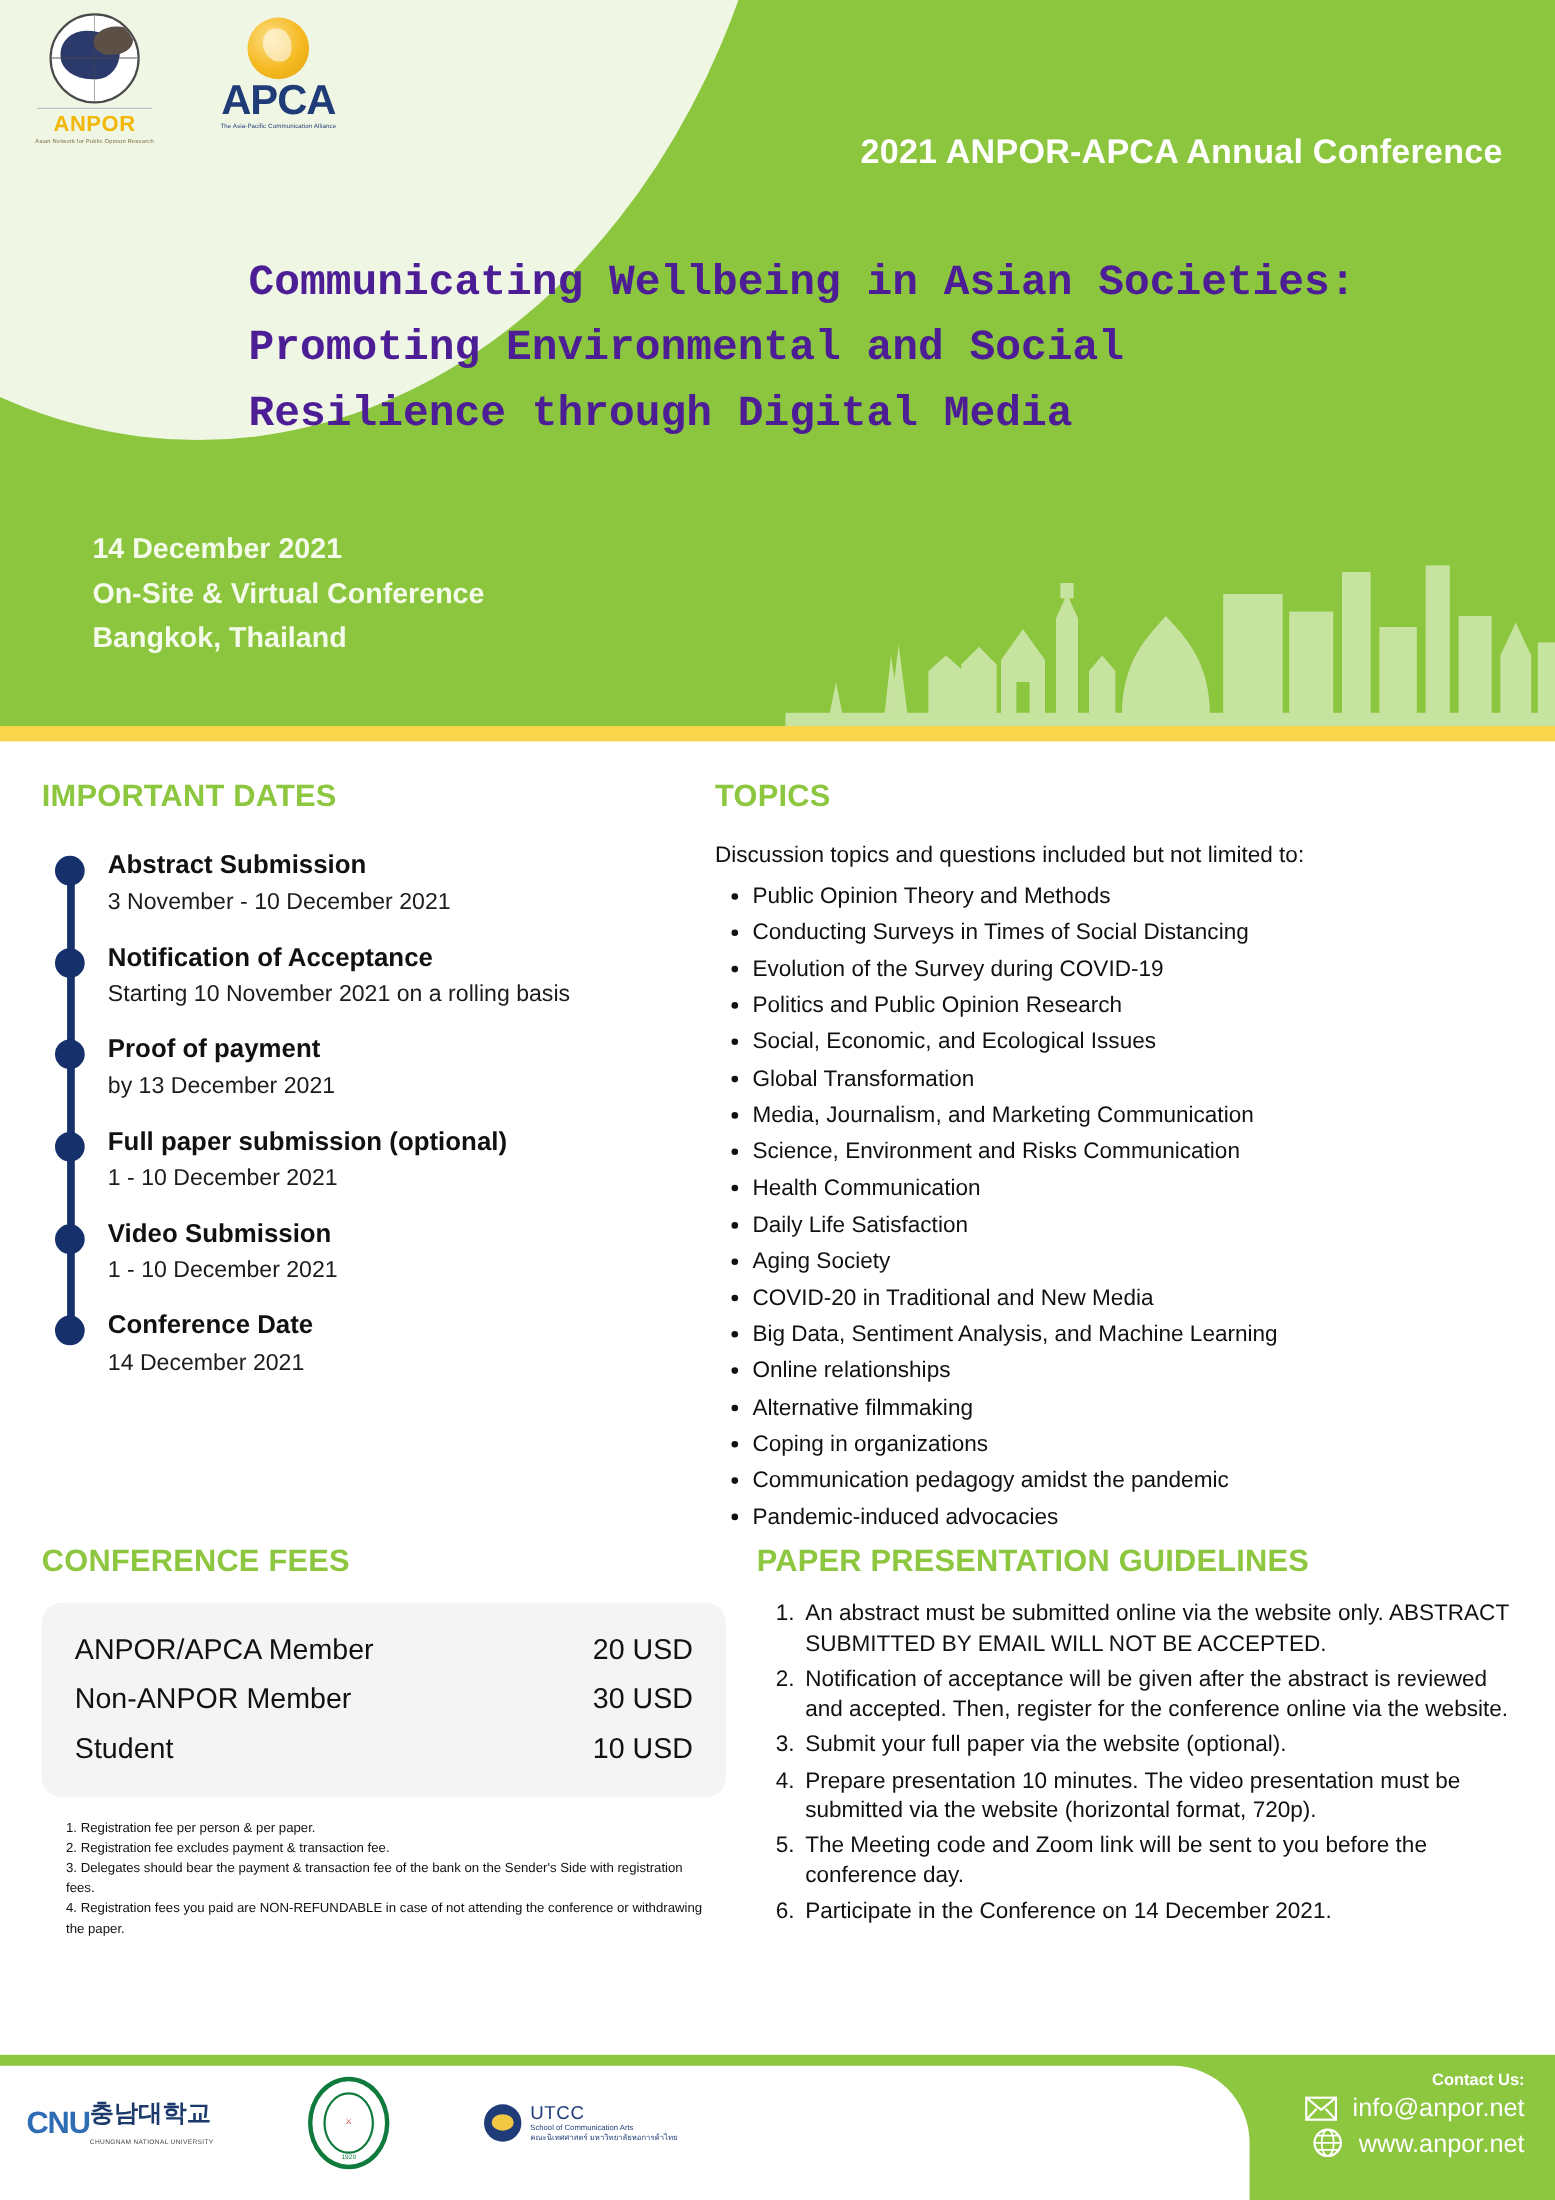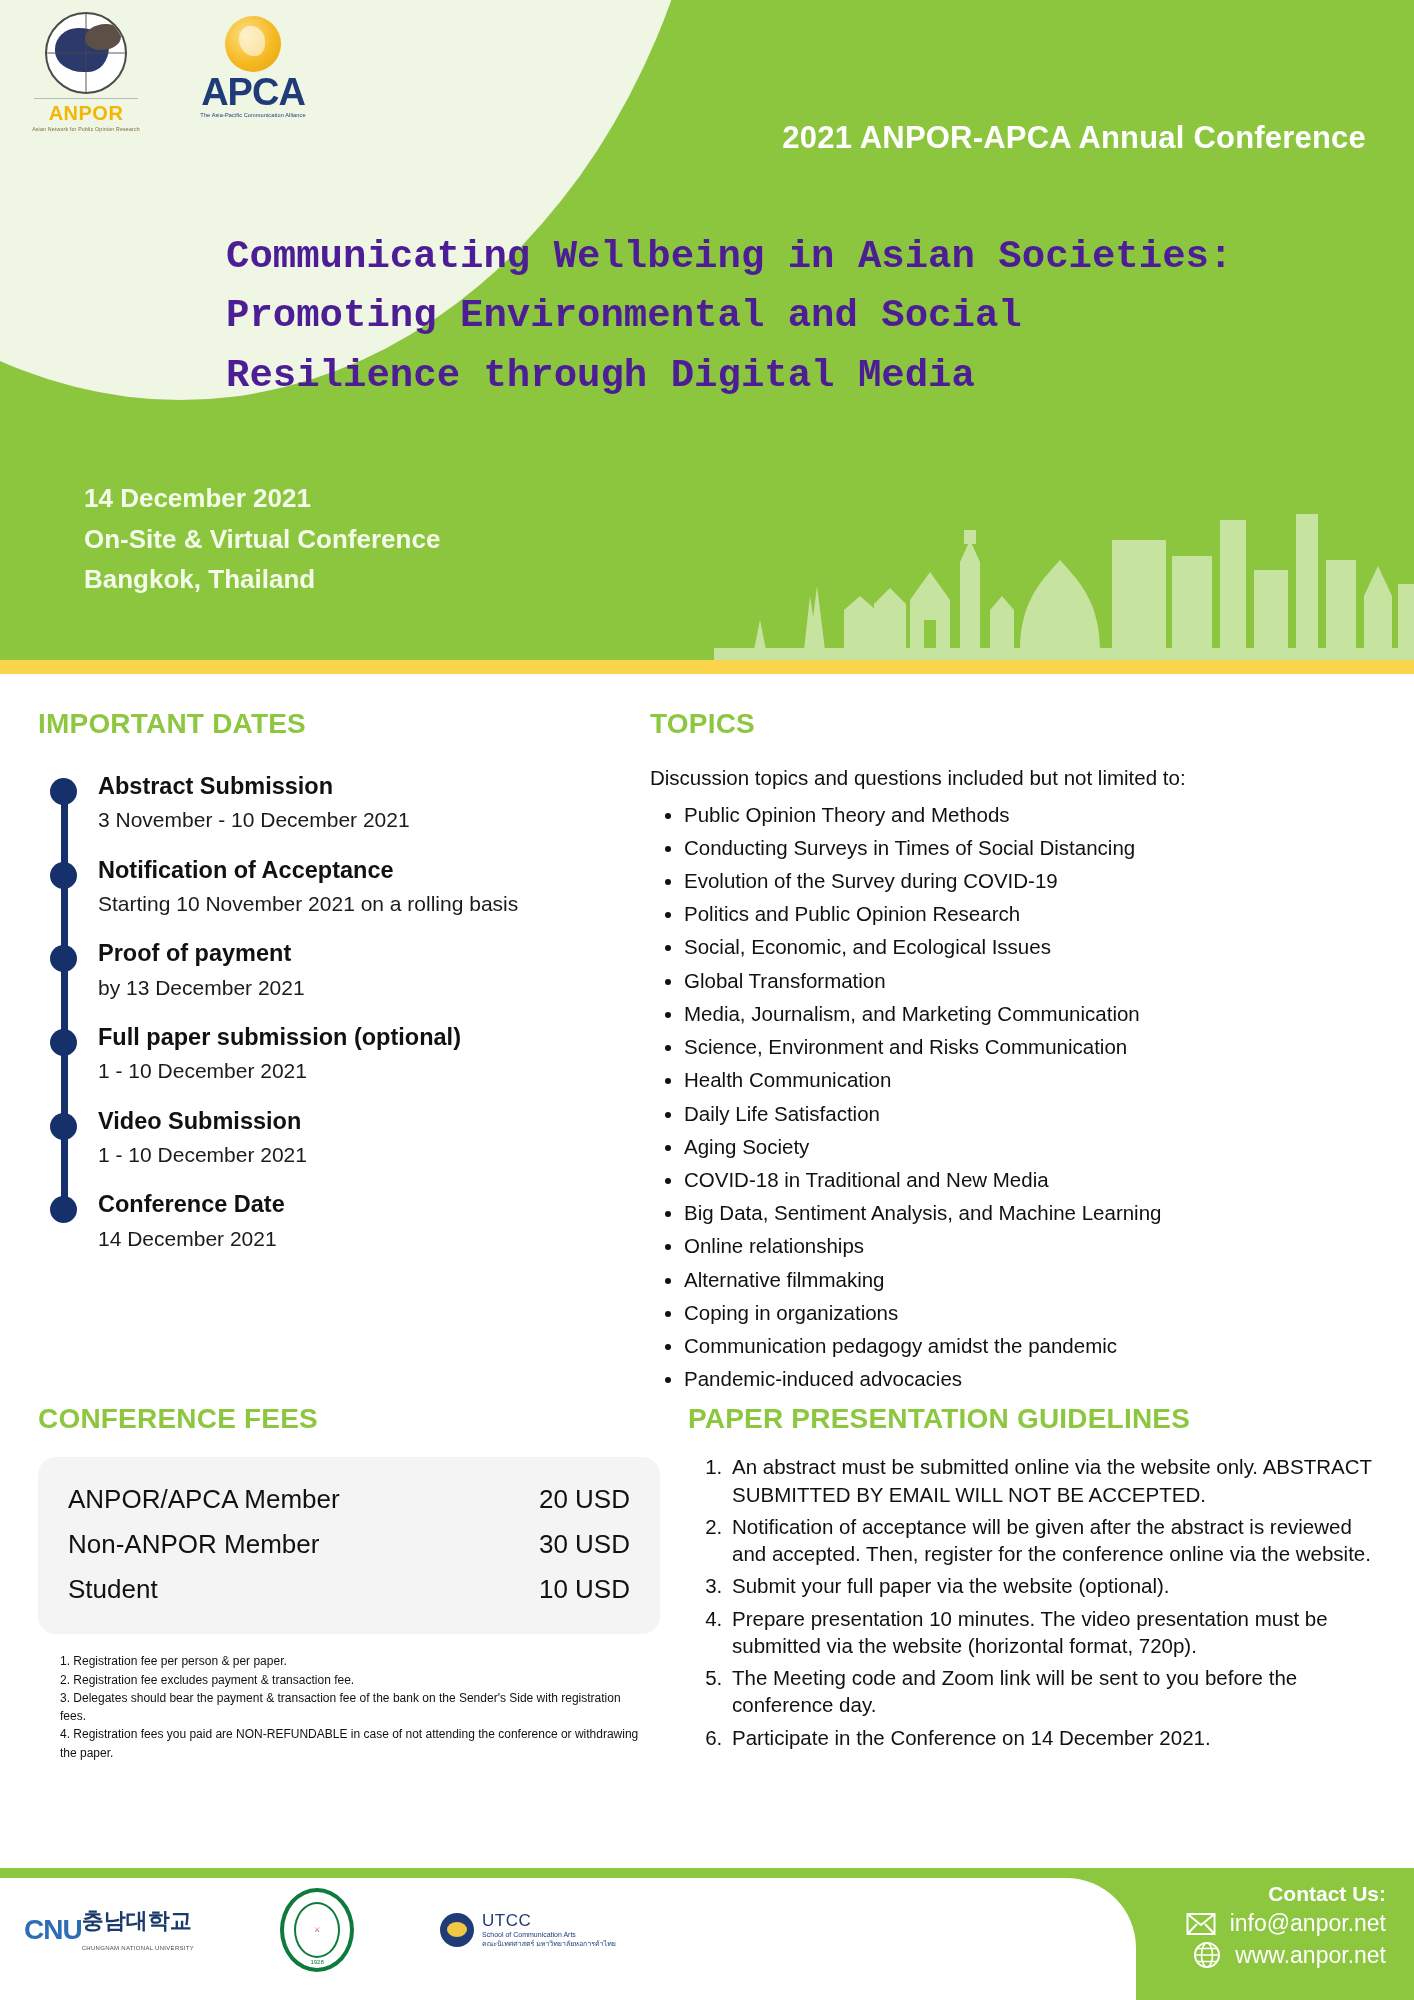--- a/index.html
+++ b/index.html
@@ -211,21 +211,21 @@
     width: 20px; height: 15px; border-radius: 50%;
     background: #F2C744;
   }
   .utcc-name { color: #1F3C79; font-weight: normal; font-size: 17px; letter-spacing: .5px; }
   .utcc-sub { color: #1F3C79; font-size: 7px; line-height: 1.25; }
 
   .contact {
     position: absolute; right: 28px; top: 14px;
     color: #ffffff; text-align: right;
   }
-  .contact-head { font-weight: bold; font-size: 21px; margin-bottom: 4px; }
+  .contact-head { font-weight: bold; font-size: 15px; margin-bottom: 4px; }
   .contact-row { display: flex; align-items: center; justify-content: flex-end; gap: 14px; margin-top: 4px; }
   .contact-text { font-size: 23px; color: #ffffff; }
 </style>
 </head>
 <body>
 
 <div class="poster">
 
   <div class="header">
     <div class="header-corner"></div>
@@ -340,21 +340,21 @@
           <li>Conducting Surveys in Times of Social Distancing</li>
           <li>Evolution of the Survey during COVID-19</li>
           <li>Politics and Public Opinion Research</li>
           <li>Social, Economic, and Ecological Issues</li>
           <li>Global Transformation</li>
           <li>Media, Journalism, and Marketing Communication</li>
           <li>Science, Environment and Risks Communication</li>
           <li>Health Communication</li>
           <li>Daily Life Satisfaction</li>
           <li>Aging Society</li>
-          <li>COVID-18 in Traditional and New Media</li>
+          <li>COVID-20 in Traditional and New Media</li>
           <li>Big Data, Sentiment Analysis, and Machine Learning</li>
           <li>Online relationships</li>
           <li>Alternative filmmaking</li>
           <li>Coping in organizations</li>
           <li>Communication pedagogy amidst the pandemic</li>
           <li>Pandemic-induced advocacies</li>
         </ul>
       </div>
     </div>
 

